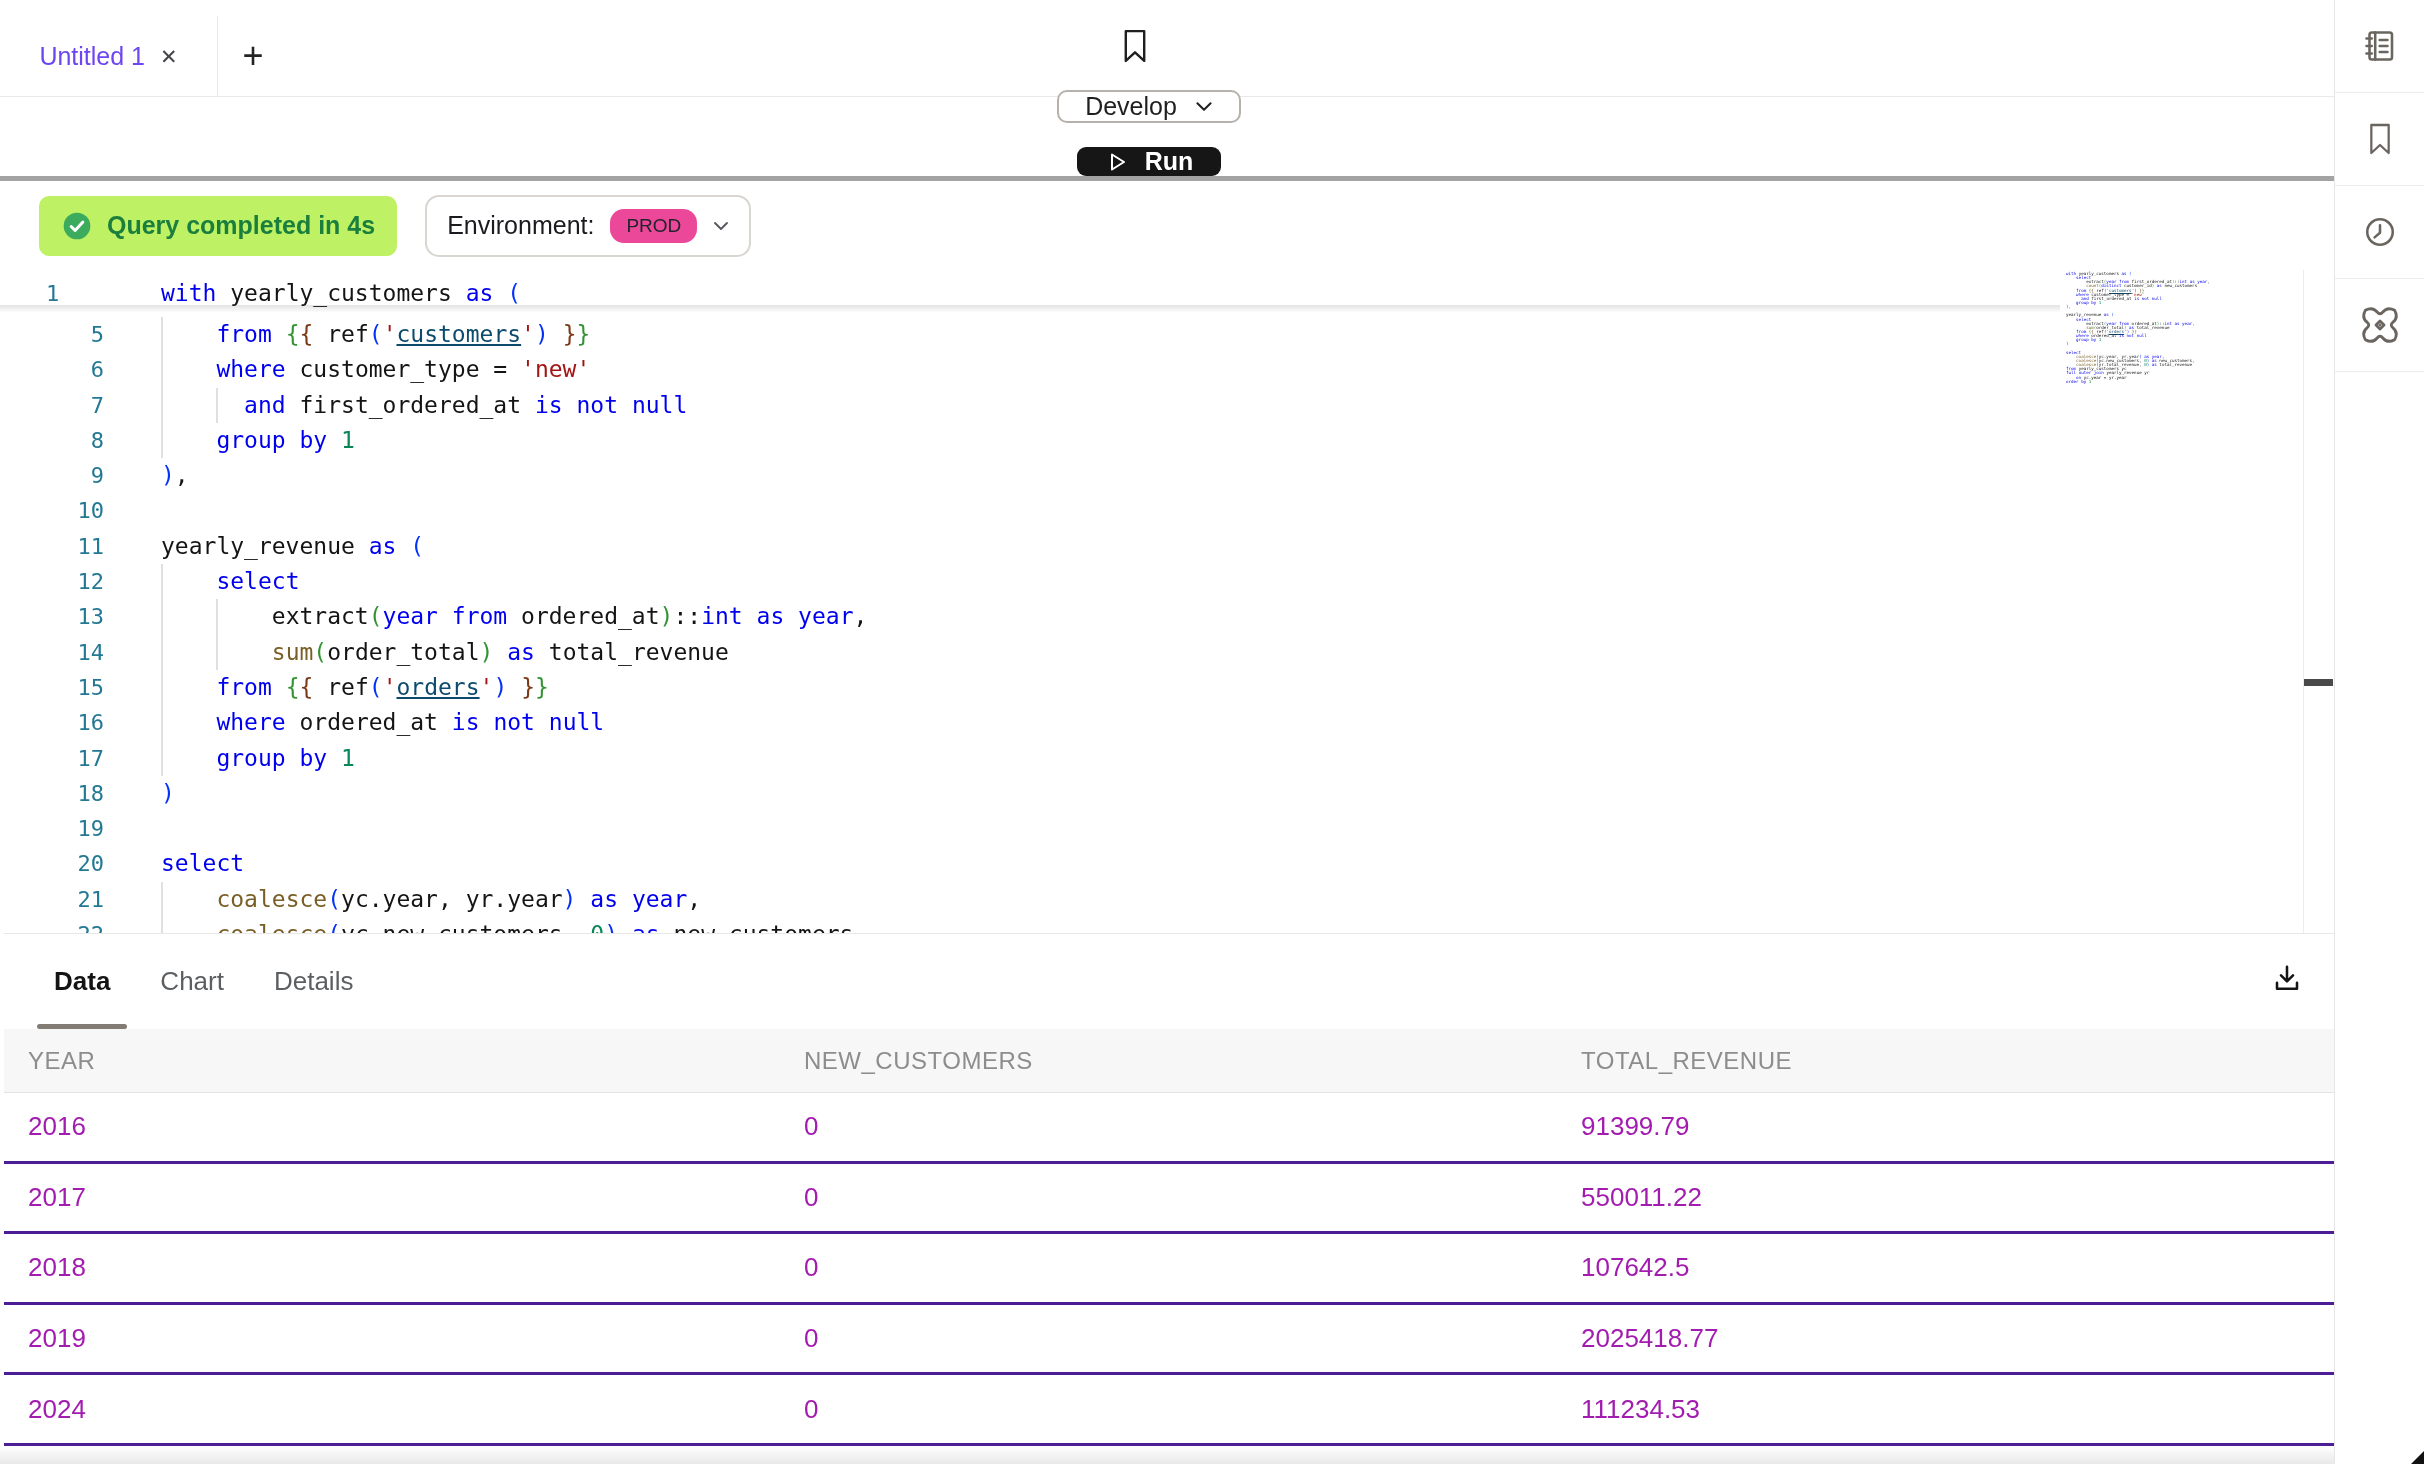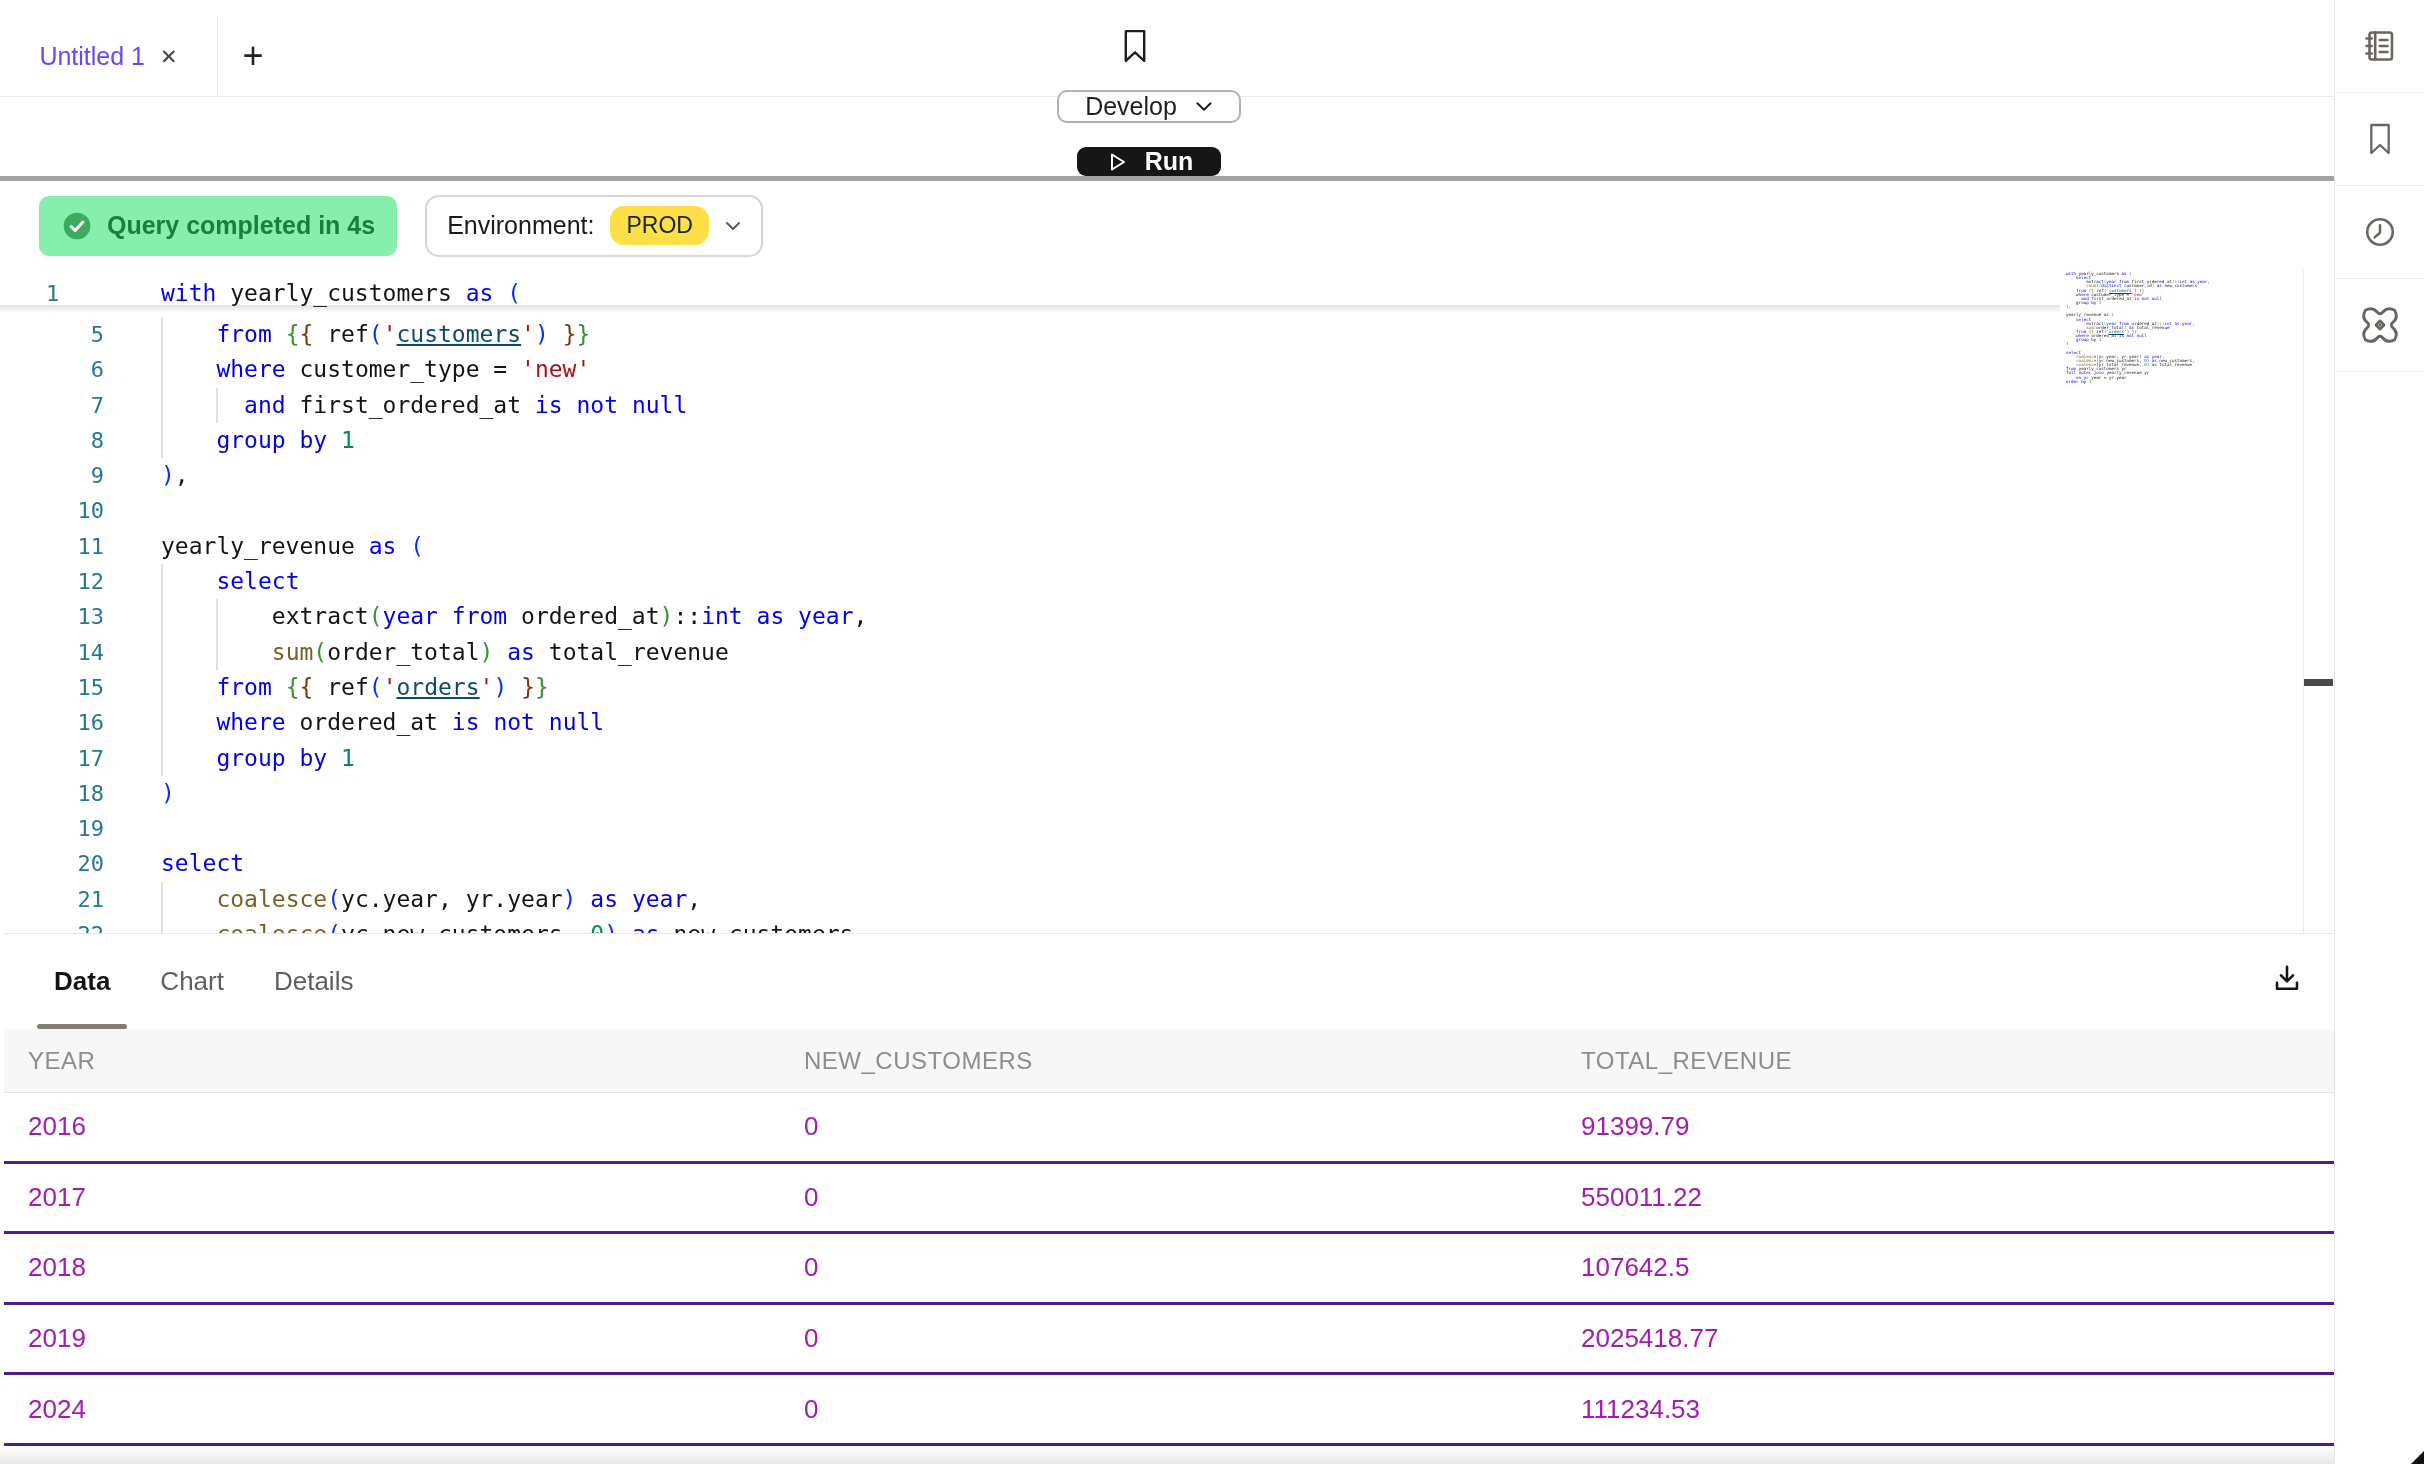--- a/index.html
+++ b/index.html
@@ -33,27 +33,27 @@
     justify-content:flex-end; gap:24px; padding-right:36px;flex-direction:column; }
   .bm-btn { margin-right:28px; display:flex; cursor:pointer; }
   .develop-btn { height:62px; padding:0 26px; border:2px solid #b6b1ab; border-radius:10px;
     background:#fff; display:flex; align-items:center; gap:18px; font-size:25px; color:#1f1f1f; cursor:pointer; }
   .run-btn { height:62px; padding:0 28px; border:none; border-radius:9px; background:#161616;
     color:#fff; display:flex; align-items:center; gap:16px; font-size:25px; font-weight:600; cursor:pointer; }
 
   
   .status-row { position:absolute; top:181px; left:0; width:100%; height:89px;
     display:flex; align-items:center; padding-left:39px; gap:28px; }
-  .status-badge { height:60px; padding:0 22px; border-radius:10px; background:#86efac;
+  .status-badge { height:60px; padding:0 22px; border-radius:10px; background:#bef264;
     display:flex; align-items:center; gap:14px; }
   .status-text { font-size:25px; font-weight:600; color:#1a7e3d; }
   .env-pill { height:62px; padding:0 20px; border:2px solid #d9d5d1; border-radius:14px;
     background:#fff; display:flex; align-items:center; gap:16px; cursor:pointer; }
   .env-label { font-size:25px; color:#1b1b1f; }
-  .env-chip { background:#fde047; border-radius:14px; padding:6px 16px; font-size:23px; color:#20242c; }
+  .env-chip { background:#ec4899; border-radius:14px; padding:6px 16px; font-size:19px; color:#20242c; }
 
   
   .editor { position:absolute; top:270px; left:0; width:100%; height:663px;
     overflow:hidden; background:#fff; cursor:text; }
   .code-font { font-family:"DejaVu Sans Mono", monospace; font-size:23px; white-space:pre; }
   .cl { height:35.3px; line-height:35.3px; }
   .ln { display:inline-block; width:104px; text-align:right; color:#237893;
     font-size:22px; vertical-align:top; }
   .ct { display:inline-block; position:relative; margin-left:57px; color:#141414; }
   .guide { position:absolute; top:0; height:100%; border-left:2px solid #e0e0e0; }

